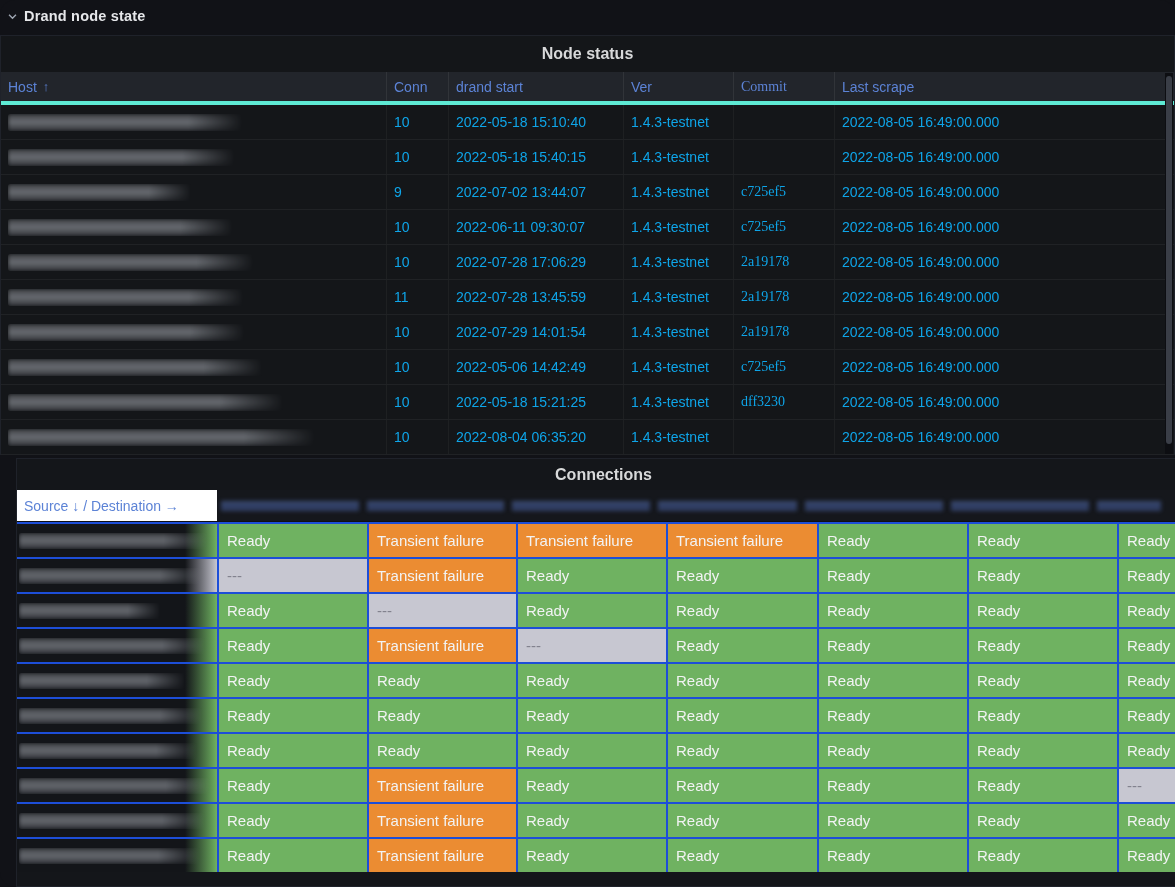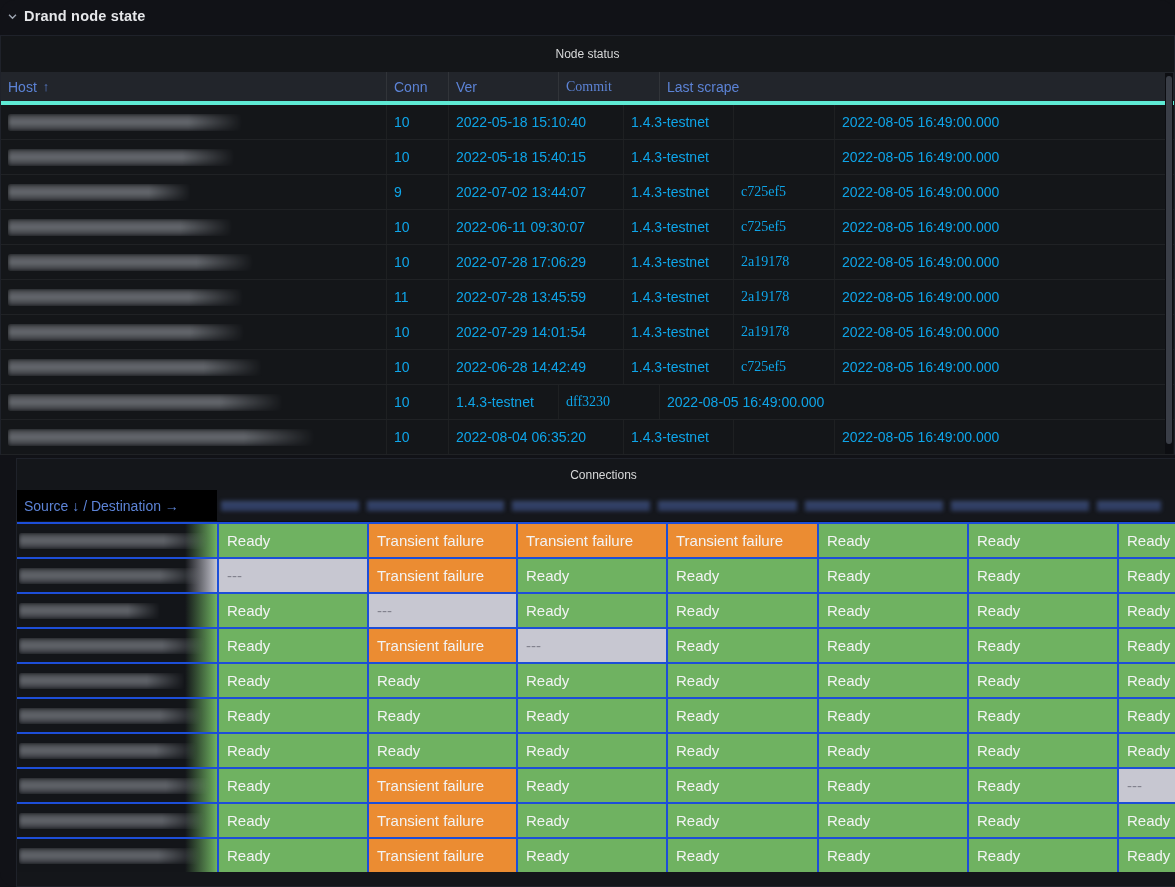--- a/index.html
+++ b/index.html
@@ -12,21 +12,21 @@
     display:flex; align-items:center; padding-left:7px; cursor:pointer; }
   .row-chevron { color:#9fa7b3; font-size:12px; margin-right:6px; display:flex; align-items:center; }
   .row-title { color:#E6E7EA; font-size:14.5px; font-weight:bold; letter-spacing:.2px; }
 
   
   .panel { position:absolute; left:0; width:1175px; background:#161920;
     border:1px solid #1f222a; }
   .panel-nodestatus { top:35px; height:420px; background:#141619; }
   .panel-connections { top:458px; height:429px; background:#14161a;margin-left:16px; }
   .panel-title { height:36px; display:flex; align-items:center; justify-content:center;
-    color:#D8D9DA; font-size:12px; font-weight:400; }
+    color:#D8D9DA; font-size:16px; font-weight:700; }
   .panel-connections .panel-title { height:31px; }
 
   
   .ns-header { display:flex; height:33px; background:#22252B; border-bottom:4px solid #5eead4; }
   .ns-hcell { display:flex; align-items:center; padding:0 7px; color:#5C83D6; font-size:14px;
     border-right:1px solid rgba(255,255,255,0.07); cursor:pointer; }
   .ns-hcell:last-child { border-right:none; }
   .sort-arrow { margin-left:6px; font-size:13px; }
   .col-host   { width:386px; }
   .col-conn   { width:62px; }
@@ -53,21 +53,21 @@
     -webkit-mask-image:linear-gradient(90deg,#000 76%,transparent 99%);
     mask-image:linear-gradient(90deg,#000 76%,transparent 99%); }
 
   
   .ns-scrollbar { position:absolute; top:37px; right:1px; width:8px; height:381px; background:#0d0e12; }
   .ns-thumb { position:absolute; top:3px; left:1px; width:6px; height:368px;
     background:#3A3E47; border-radius:4px; cursor:grab; }
 
   
   .cx-header { display:flex; height:32px; background:#15171c; border-bottom:1px solid #0f1013; }
-  .cx-corner { width:200px; background:#000000; display:flex; align-items:center; padding:0 7px;
+  .cx-corner { width:200px; background:#ffffff; display:flex; align-items:center; padding:0 7px;
     color:#5C83D6; font-size:14px; cursor:pointer; white-space:nowrap; }
   .cx-hblur { flex:1; display:flex; align-items:center; padding-left:4px; }
   .hdr-blur-bar { height:12px; margin-right:8px; border-radius:2px; filter:blur(2px);
     background:linear-gradient(to bottom,
       rgba(70,100,190,0) 0%,
       rgba(112,148,232,0.55) 28%,
       rgba(60,85,170,0.30) 50%,
       rgba(100,135,225,0.50) 72%,
       rgba(70,100,190,0) 100%); }
 
@@ -99,20 +99,21 @@
 
   <div class="panel panel-nodestatus">
     <div class="panel-title">Node status</div>
 
     <div class="ns-header">
       <div class="ns-hcell col-host">
         <span>Host</span>
         <span class="sort-arrow">↑</span>
       </div>
       <div class="ns-hcell col-conn">Conn</div>
+      <div class="ns-hcell col-start">drand start</div>
       <div class="ns-hcell col-ver">Ver</div>
       <div class="ns-hcell col-commit">Commit</div>
       <div class="ns-hcell col-scrape">Last scrape</div>
     </div>
 
     <div class="ns-body">
         <div class="ns-row">
           <div class="ns-cell col-host">
             <div class="blur-bar" style="width: 237px;"></div>
           </div>
@@ -180,30 +181,31 @@
           <div class="ns-cell col-start">2022-07-29 14:01:54</div>
           <div class="ns-cell col-ver">1.4.3-testnet</div>
           <div class="ns-cell col-commit">2a19178</div>
           <div class="ns-cell col-scrape">2022-08-05 16:49:00.000</div>
         </div>
         <div class="ns-row">
           <div class="ns-cell col-host">
             <div class="blur-bar" style="width: 257px;"></div>
           </div>
           <div class="ns-cell col-conn">10</div>
-          <div class="ns-cell col-start">2022-06-28 14:42:49</div>
+          <div class="ns-cell col-start">2022-05-06 14:42:49</div>
           <div class="ns-cell col-ver">1.4.3-testnet</div>
           <div class="ns-cell col-commit">c725ef5</div>
           <div class="ns-cell col-scrape">2022-08-05 16:49:00.000</div>
         </div>
         <div class="ns-row">
           <div class="ns-cell col-host">
             <div class="blur-bar" style="width: 278px;"></div>
           </div>
           <div class="ns-cell col-conn">10</div>
+          <div class="ns-cell col-start">2022-05-18 15:21:25</div>
           <div class="ns-cell col-ver">1.4.3-testnet</div>
           <div class="ns-cell col-commit">dff3230</div>
           <div class="ns-cell col-scrape">2022-08-05 16:49:00.000</div>
         </div>
         <div class="ns-row">
           <div class="ns-cell col-host">
             <div class="blur-bar" style="width: 310px;"></div>
           </div>
           <div class="ns-cell col-conn">10</div>
           <div class="ns-cell col-start">2022-08-04 06:35:20</div>

